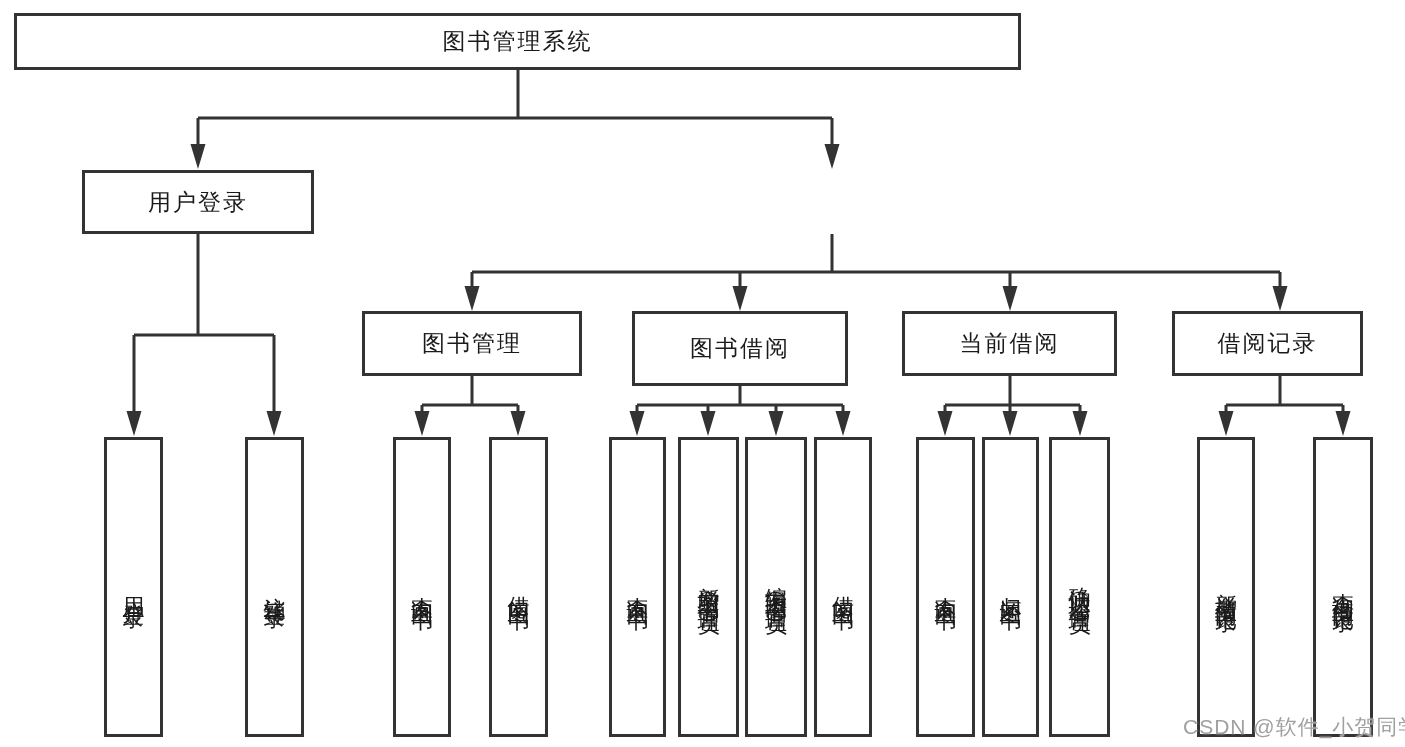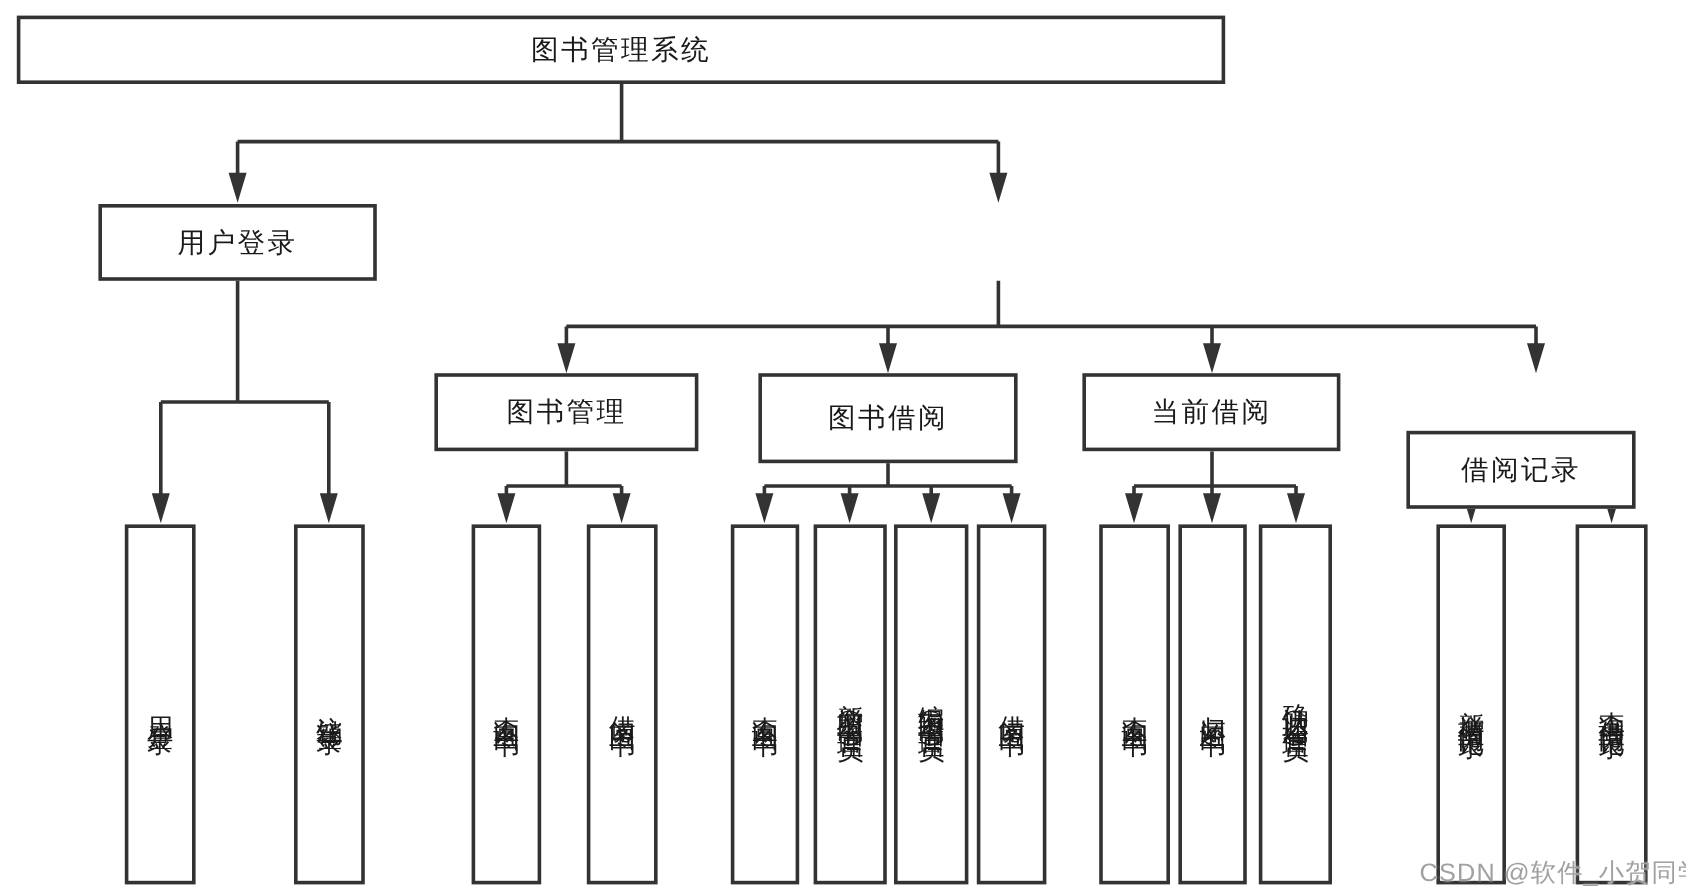--- a/index.html
+++ b/index.html
@@ -104,21 +104,21 @@
 
   <div class="box hbox" style="left:362px; top:311px; width:220px; height:65px;">
     <span>图书管理</span>
   </div>
   <div class="box hbox" style="left:632px; top:311px; width:216px; height:75px;">
     <span>图书借阅</span>
   </div>
   <div class="box hbox" style="left:902px; top:311px; width:215px; height:65px;">
     <span>当前借阅</span>
   </div>
-  <div class="box hbox" style="left:1172px; top:311px; width:191px; height:65px;margin-top:48px;">
+  <div class="box hbox" style="left:1172px; top:311px; width:191px; height:65px;">
     <span>借阅记录</span>
   </div>
 
   <div class="box leaf" style="left:104px; top:437px; width:59px; height:300px;">
     <span>用户登录</span>
   </div>
   <div class="box leaf" style="left:245px; top:437px; width:59px; height:300px;">
     <span>注销登录</span>
   </div>
 

